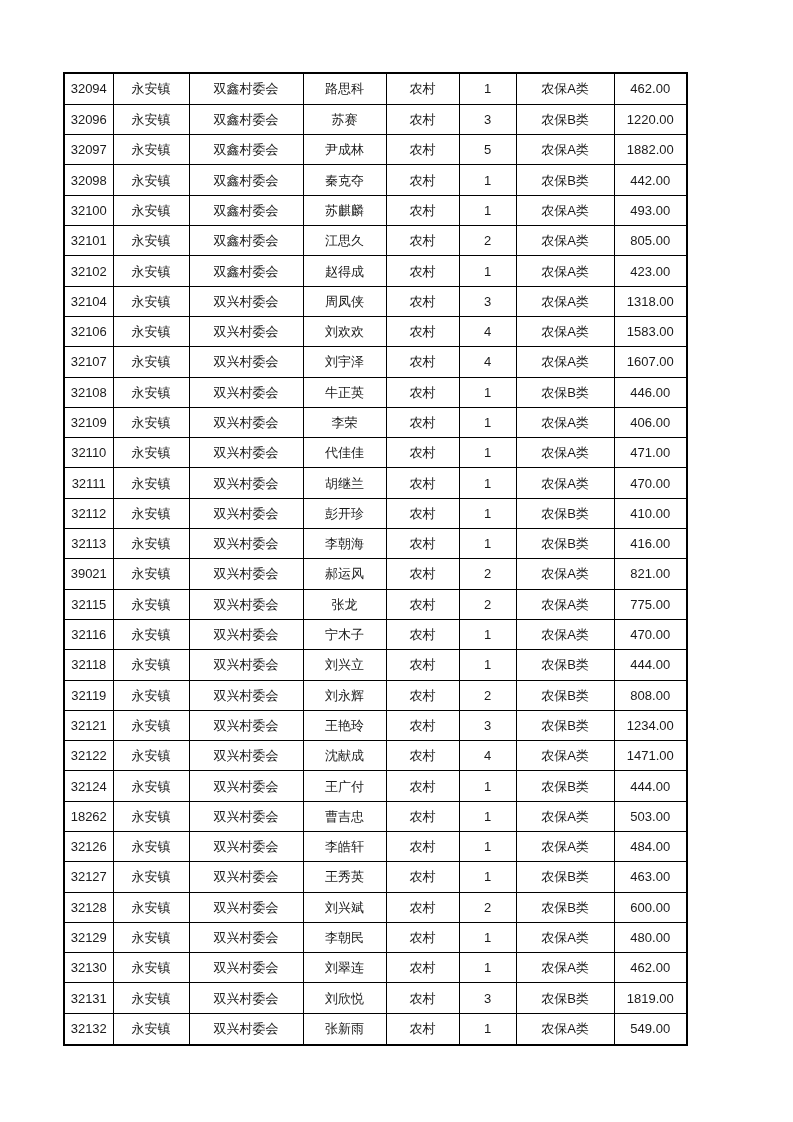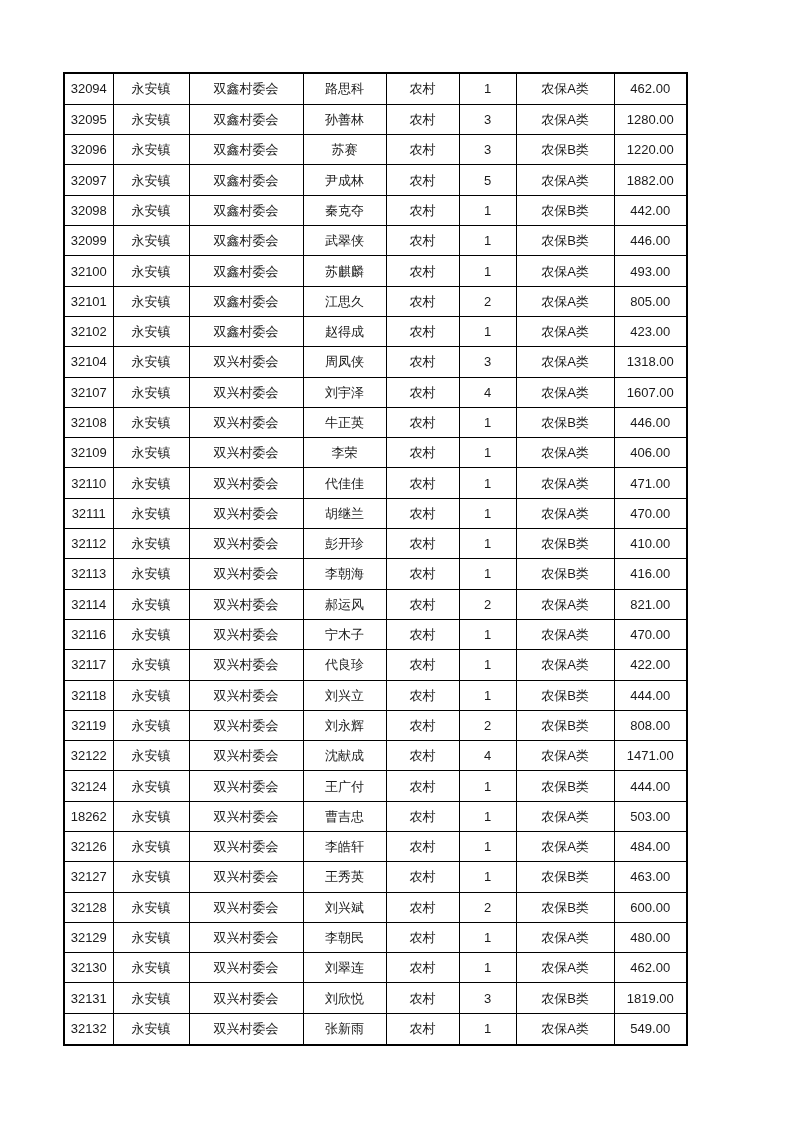--- a/index.html
+++ b/index.html
@@ -67,228 +67,228 @@
           <td>32094</td>
           <td>永安镇</td>
           <td>双鑫村委会</td>
           <td>路思科</td>
           <td>农村</td>
           <td>1</td>
           <td>农保A类</td>
           <td>462.00</td>
         </tr>
         <tr>
-          <td>32095</td>
-          <td>永安镇</td>
-          <td>双鑫村委会</td>
-          <td>孙善林</td>
+          <td>32096</td>
+          <td>永安镇</td>
+          <td>双鑫村委会</td>
+          <td>苏赛</td>
           <td>农村</td>
           <td>3</td>
-          <td>农保A类</td>
-          <td>1280.00</td>
-        </tr>
-        <tr>
-          <td>32096</td>
-          <td>永安镇</td>
-          <td>双鑫村委会</td>
-          <td>苏赛</td>
+          <td>农保B类</td>
+          <td>1220.00</td>
+        </tr>
+        <tr>
+          <td>32097</td>
+          <td>永安镇</td>
+          <td>双鑫村委会</td>
+          <td>尹成林</td>
+          <td>农村</td>
+          <td>5</td>
+          <td>农保A类</td>
+          <td>1882.00</td>
+        </tr>
+        <tr>
+          <td>32098</td>
+          <td>永安镇</td>
+          <td>双鑫村委会</td>
+          <td>秦克夺</td>
+          <td>农村</td>
+          <td>1</td>
+          <td>农保B类</td>
+          <td>442.00</td>
+        </tr>
+        <tr>
+          <td>32100</td>
+          <td>永安镇</td>
+          <td>双鑫村委会</td>
+          <td>苏麒麟</td>
+          <td>农村</td>
+          <td>1</td>
+          <td>农保A类</td>
+          <td>493.00</td>
+        </tr>
+        <tr>
+          <td>32101</td>
+          <td>永安镇</td>
+          <td>双鑫村委会</td>
+          <td>江思久</td>
+          <td>农村</td>
+          <td>2</td>
+          <td>农保A类</td>
+          <td>805.00</td>
+        </tr>
+        <tr>
+          <td>32102</td>
+          <td>永安镇</td>
+          <td>双鑫村委会</td>
+          <td>赵得成</td>
+          <td>农村</td>
+          <td>1</td>
+          <td>农保A类</td>
+          <td>423.00</td>
+        </tr>
+        <tr>
+          <td>32104</td>
+          <td>永安镇</td>
+          <td>双兴村委会</td>
+          <td>周凤侠</td>
           <td>农村</td>
           <td>3</td>
-          <td>农保B类</td>
-          <td>1220.00</td>
-        </tr>
-        <tr>
-          <td>32097</td>
-          <td>永安镇</td>
-          <td>双鑫村委会</td>
-          <td>尹成林</td>
-          <td>农村</td>
-          <td>5</td>
-          <td>农保A类</td>
-          <td>1882.00</td>
-        </tr>
-        <tr>
-          <td>32098</td>
-          <td>永安镇</td>
-          <td>双鑫村委会</td>
-          <td>秦克夺</td>
-          <td>农村</td>
-          <td>1</td>
-          <td>农保B类</td>
-          <td>442.00</td>
-        </tr>
-        <tr>
-          <td>32099</td>
-          <td>永安镇</td>
-          <td>双鑫村委会</td>
-          <td>武翠侠</td>
+          <td>农保A类</td>
+          <td>1318.00</td>
+        </tr>
+        <tr>
+          <td>32106</td>
+          <td>永安镇</td>
+          <td>双兴村委会</td>
+          <td>刘欢欢</td>
+          <td>农村</td>
+          <td>4</td>
+          <td>农保A类</td>
+          <td>1583.00</td>
+        </tr>
+        <tr>
+          <td>32107</td>
+          <td>永安镇</td>
+          <td>双兴村委会</td>
+          <td>刘宇泽</td>
+          <td>农村</td>
+          <td>4</td>
+          <td>农保A类</td>
+          <td>1607.00</td>
+        </tr>
+        <tr>
+          <td>32108</td>
+          <td>永安镇</td>
+          <td>双兴村委会</td>
+          <td>牛正英</td>
           <td>农村</td>
           <td>1</td>
           <td>农保B类</td>
           <td>446.00</td>
         </tr>
         <tr>
-          <td>32100</td>
-          <td>永安镇</td>
-          <td>双鑫村委会</td>
-          <td>苏麒麟</td>
-          <td>农村</td>
-          <td>1</td>
-          <td>农保A类</td>
-          <td>493.00</td>
-        </tr>
-        <tr>
-          <td>32101</td>
-          <td>永安镇</td>
-          <td>双鑫村委会</td>
-          <td>江思久</td>
-          <td>农村</td>
-          <td>2</td>
-          <td>农保A类</td>
-          <td>805.00</td>
-        </tr>
-        <tr>
-          <td>32102</td>
-          <td>永安镇</td>
-          <td>双鑫村委会</td>
-          <td>赵得成</td>
-          <td>农村</td>
-          <td>1</td>
-          <td>农保A类</td>
-          <td>423.00</td>
-        </tr>
-        <tr>
-          <td>32104</td>
-          <td>永安镇</td>
-          <td>双兴村委会</td>
-          <td>周凤侠</td>
+          <td>32109</td>
+          <td>永安镇</td>
+          <td>双兴村委会</td>
+          <td>李荣</td>
+          <td>农村</td>
+          <td>1</td>
+          <td>农保A类</td>
+          <td>406.00</td>
+        </tr>
+        <tr>
+          <td>32110</td>
+          <td>永安镇</td>
+          <td>双兴村委会</td>
+          <td>代佳佳</td>
+          <td>农村</td>
+          <td>1</td>
+          <td>农保A类</td>
+          <td>471.00</td>
+        </tr>
+        <tr>
+          <td>32111</td>
+          <td>永安镇</td>
+          <td>双兴村委会</td>
+          <td>胡继兰</td>
+          <td>农村</td>
+          <td>1</td>
+          <td>农保A类</td>
+          <td>470.00</td>
+        </tr>
+        <tr>
+          <td>32112</td>
+          <td>永安镇</td>
+          <td>双兴村委会</td>
+          <td>彭开珍</td>
+          <td>农村</td>
+          <td>1</td>
+          <td>农保B类</td>
+          <td>410.00</td>
+        </tr>
+        <tr>
+          <td>32113</td>
+          <td>永安镇</td>
+          <td>双兴村委会</td>
+          <td>李朝海</td>
+          <td>农村</td>
+          <td>1</td>
+          <td>农保B类</td>
+          <td>416.00</td>
+        </tr>
+        <tr>
+          <td>39021</td>
+          <td>永安镇</td>
+          <td>双兴村委会</td>
+          <td>郝运风</td>
+          <td>农村</td>
+          <td>2</td>
+          <td>农保A类</td>
+          <td>821.00</td>
+        </tr>
+        <tr>
+          <td>32115</td>
+          <td>永安镇</td>
+          <td>双兴村委会</td>
+          <td>张龙</td>
+          <td>农村</td>
+          <td>2</td>
+          <td>农保A类</td>
+          <td>775.00</td>
+        </tr>
+        <tr>
+          <td>32116</td>
+          <td>永安镇</td>
+          <td>双兴村委会</td>
+          <td>宁木子</td>
+          <td>农村</td>
+          <td>1</td>
+          <td>农保A类</td>
+          <td>470.00</td>
+        </tr>
+        <tr>
+          <td>32118</td>
+          <td>永安镇</td>
+          <td>双兴村委会</td>
+          <td>刘兴立</td>
+          <td>农村</td>
+          <td>1</td>
+          <td>农保B类</td>
+          <td>444.00</td>
+        </tr>
+        <tr>
+          <td>32119</td>
+          <td>永安镇</td>
+          <td>双兴村委会</td>
+          <td>刘永辉</td>
+          <td>农村</td>
+          <td>2</td>
+          <td>农保B类</td>
+          <td>808.00</td>
+        </tr>
+        <tr>
+          <td>32121</td>
+          <td>永安镇</td>
+          <td>双兴村委会</td>
+          <td>王艳玲</td>
           <td>农村</td>
           <td>3</td>
-          <td>农保A类</td>
-          <td>1318.00</td>
-        </tr>
-        <tr>
-          <td>32107</td>
-          <td>永安镇</td>
-          <td>双兴村委会</td>
-          <td>刘宇泽</td>
-          <td>农村</td>
-          <td>4</td>
-          <td>农保A类</td>
-          <td>1607.00</td>
-        </tr>
-        <tr>
-          <td>32108</td>
-          <td>永安镇</td>
-          <td>双兴村委会</td>
-          <td>牛正英</td>
-          <td>农村</td>
-          <td>1</td>
-          <td>农保B类</td>
-          <td>446.00</td>
-        </tr>
-        <tr>
-          <td>32109</td>
-          <td>永安镇</td>
-          <td>双兴村委会</td>
-          <td>李荣</td>
-          <td>农村</td>
-          <td>1</td>
-          <td>农保A类</td>
-          <td>406.00</td>
-        </tr>
-        <tr>
-          <td>32110</td>
-          <td>永安镇</td>
-          <td>双兴村委会</td>
-          <td>代佳佳</td>
-          <td>农村</td>
-          <td>1</td>
-          <td>农保A类</td>
-          <td>471.00</td>
-        </tr>
-        <tr>
-          <td>32111</td>
-          <td>永安镇</td>
-          <td>双兴村委会</td>
-          <td>胡继兰</td>
-          <td>农村</td>
-          <td>1</td>
-          <td>农保A类</td>
-          <td>470.00</td>
-        </tr>
-        <tr>
-          <td>32112</td>
-          <td>永安镇</td>
-          <td>双兴村委会</td>
-          <td>彭开珍</td>
-          <td>农村</td>
-          <td>1</td>
-          <td>农保B类</td>
-          <td>410.00</td>
-        </tr>
-        <tr>
-          <td>32113</td>
-          <td>永安镇</td>
-          <td>双兴村委会</td>
-          <td>李朝海</td>
-          <td>农村</td>
-          <td>1</td>
-          <td>农保B类</td>
-          <td>416.00</td>
-        </tr>
-        <tr>
-          <td>32114</td>
-          <td>永安镇</td>
-          <td>双兴村委会</td>
-          <td>郝运风</td>
-          <td>农村</td>
-          <td>2</td>
-          <td>农保A类</td>
-          <td>821.00</td>
-        </tr>
-        <tr>
-          <td>32116</td>
-          <td>永安镇</td>
-          <td>双兴村委会</td>
-          <td>宁木子</td>
-          <td>农村</td>
-          <td>1</td>
-          <td>农保A类</td>
-          <td>470.00</td>
-        </tr>
-        <tr>
-          <td>32117</td>
-          <td>永安镇</td>
-          <td>双兴村委会</td>
-          <td>代良珍</td>
-          <td>农村</td>
-          <td>1</td>
-          <td>农保A类</td>
-          <td>422.00</td>
-        </tr>
-        <tr>
-          <td>32118</td>
-          <td>永安镇</td>
-          <td>双兴村委会</td>
-          <td>刘兴立</td>
-          <td>农村</td>
-          <td>1</td>
-          <td>农保B类</td>
-          <td>444.00</td>
-        </tr>
-        <tr>
-          <td>32119</td>
-          <td>永安镇</td>
-          <td>双兴村委会</td>
-          <td>刘永辉</td>
-          <td>农村</td>
-          <td>2</td>
-          <td>农保B类</td>
-          <td>808.00</td>
+          <td>农保B类</td>
+          <td>1234.00</td>
         </tr>
         <tr>
           <td>32122</td>
           <td>永安镇</td>
           <td>双兴村委会</td>
           <td>沈献成</td>
           <td>农村</td>
           <td>4</td>
           <td>农保A类</td>
           <td>1471.00</td>

